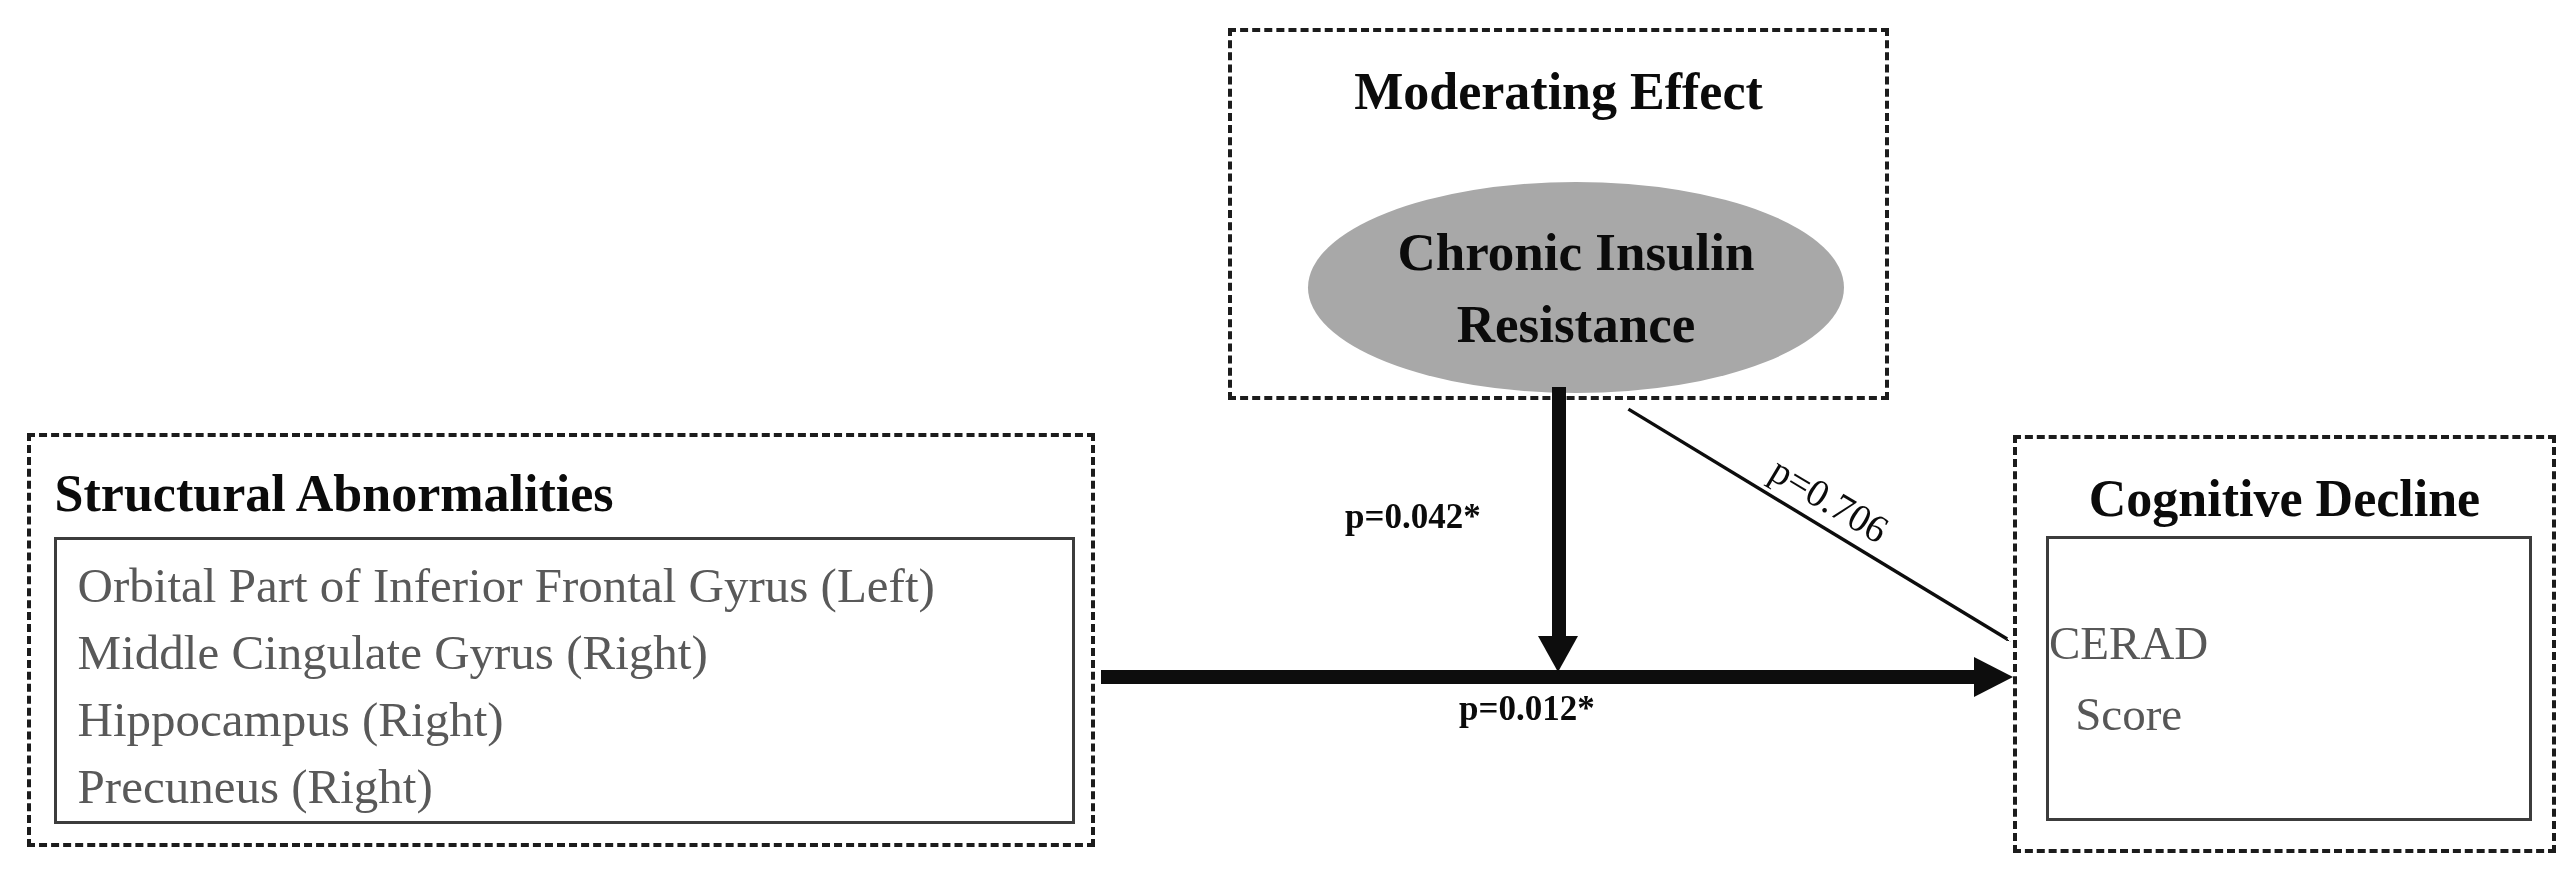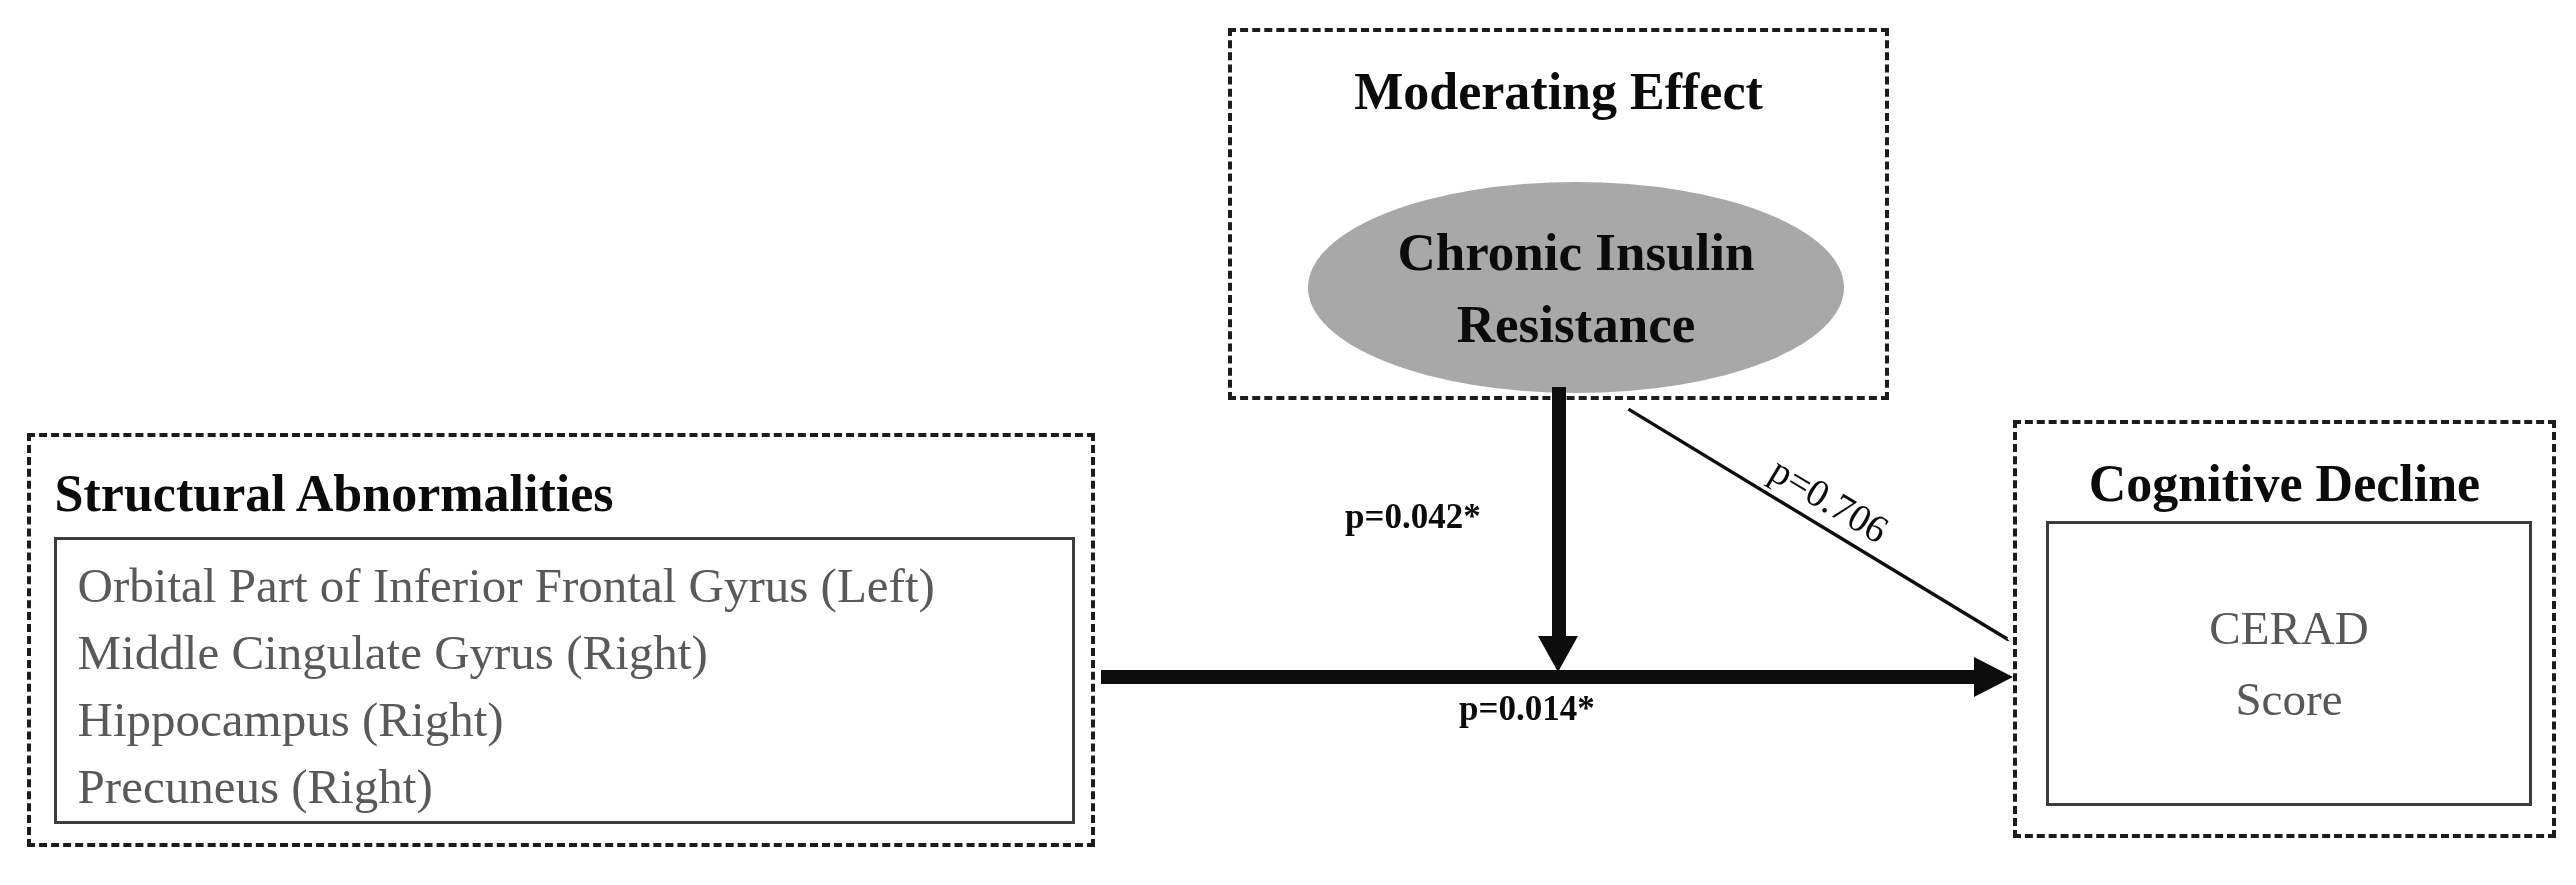--- a/index.html
+++ b/index.html
@@ -33,21 +33,21 @@
     background:#ffffff;
   }
   .region-list{
     padding:12px 0 0 21px;
     font-size:49px;
     line-height:67px;
     color:#595959;
     white-space:nowrap;
   }
   .outcome-node{
-    display:flex;align-items:center;justify-content:center;
+    display:flex;align-items:center;
     text-align:center;
     font-size:47px;line-height:71px;color:#575757;
     white-space:pre-line;
   }
   
   .ellipse{
     position:absolute;
     border-radius:50%;
     background:#a8a8a8;
     display:flex;align-items:center;justify-content:center;
@@ -123,21 +123,21 @@
   </div>
 
   <div class="dashed-box" style="left:1228px;top:28px;width:661px;height:372px;">
     <div class="group-title centered" style="top:30px;">Moderating Effect</div>
     <div class="ellipse" style="left:76px;top:150px;width:536px;height:211px;">
       <div class="ellipse-label">Chronic Insulin
 Resistance</div>
     </div>
   </div>
 
-  <div class="dashed-box" style="left:2013px;top:420px;width:543px;height:418px;">
+  <div class="dashed-box" style="left:2013px;top:435px;width:543px;height:418px;">
     <div class="group-title centered" style="top:30px;">Cognitive Decline</div>
     <div class="solid-box outcome-node" style="left:29px;top:97px;width:486px;height:285px;">
       <div>CERAD
 Score</div>
     </div>
   </div>
 
   <div class="h-arrow-shaft"></div>
   <div class="h-arrow-head"></div>
 
@@ -147,17 +147,17 @@
   <svg class="svg-overlay" viewBox="0 0 3393 1166">
     <defs>
       <marker id="openArrow" markerWidth="120" markerHeight="120" refX="0" refY="0" orient="auto" markerUnits="userSpaceOnUse">
         <path d="M -44 -20 L 0 0 L -44 20" fill="none" stroke="#0d0d0d" stroke-width="4.5"></path>
       </marker>
     </defs>
     <line x1="2145" y1="539" x2="2644" y2="842" stroke="#0d0d0d" stroke-width="4.5" marker-end="url(#openArrow)"></line>
   </svg>
 
   <div class="p-label" style="left:1345px;top:497px;">p=0.042*</div>
-  <div class="p-label" style="left:1459px;top:689px;">p=0.014*</div>
+  <div class="p-label" style="left:1459px;top:689px;">p=0.012*</div>
   <div class="p-label thin" style="left:1765px;top:477px;">p=0.706</div>
 
 </div>
 
 
 </body></html>

